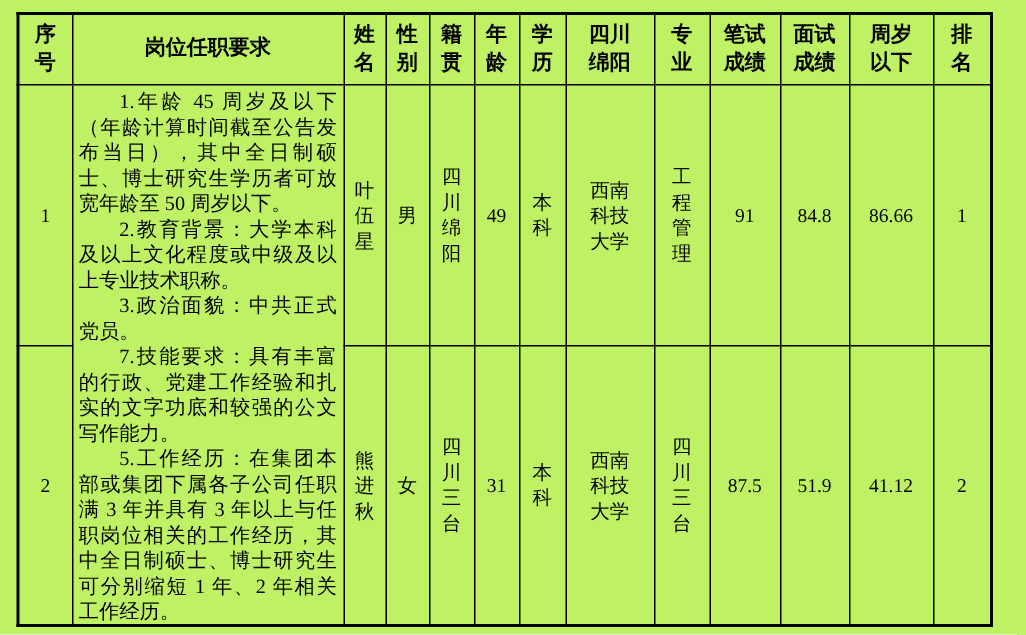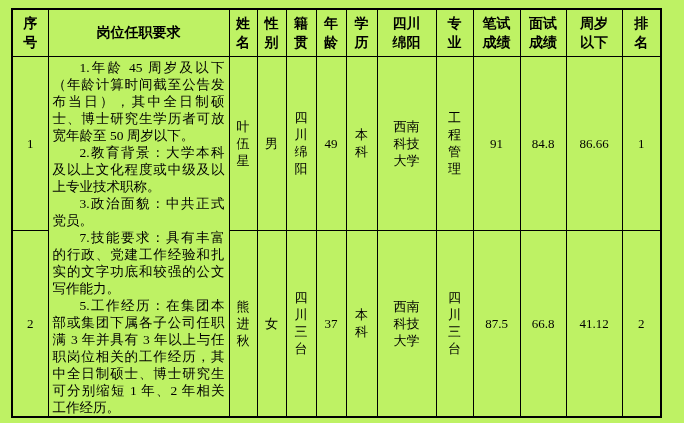--- a/index.html
+++ b/index.html
@@ -122,24 +122,24 @@
         <td>91</td>
         <td>84.8</td>
         <td>86.66</td>
         <td>1</td>
       </tr>
       <tr class="r2">
         <td>2</td>
         <td><span class="cstr w1">熊进秋</span></td>
         <td>女</td>
         <td><span class="cstr w1">四川三台</span></td>
-        <td>37</td>
+        <td>31</td>
         <td><span class="cstr w1">本科</span></td>
         <td><span class="cstr w2">西南科技大学</span></td>
         <td><span class="cstr w1">四川三台</span></td>
         <td>87.5</td>
-        <td>66.8</td>
+        <td>51.9</td>
         <td>41.12</td>
         <td>2</td>
       </tr>
     </tbody>
   </table>
 </div>
 
 </body></html>

